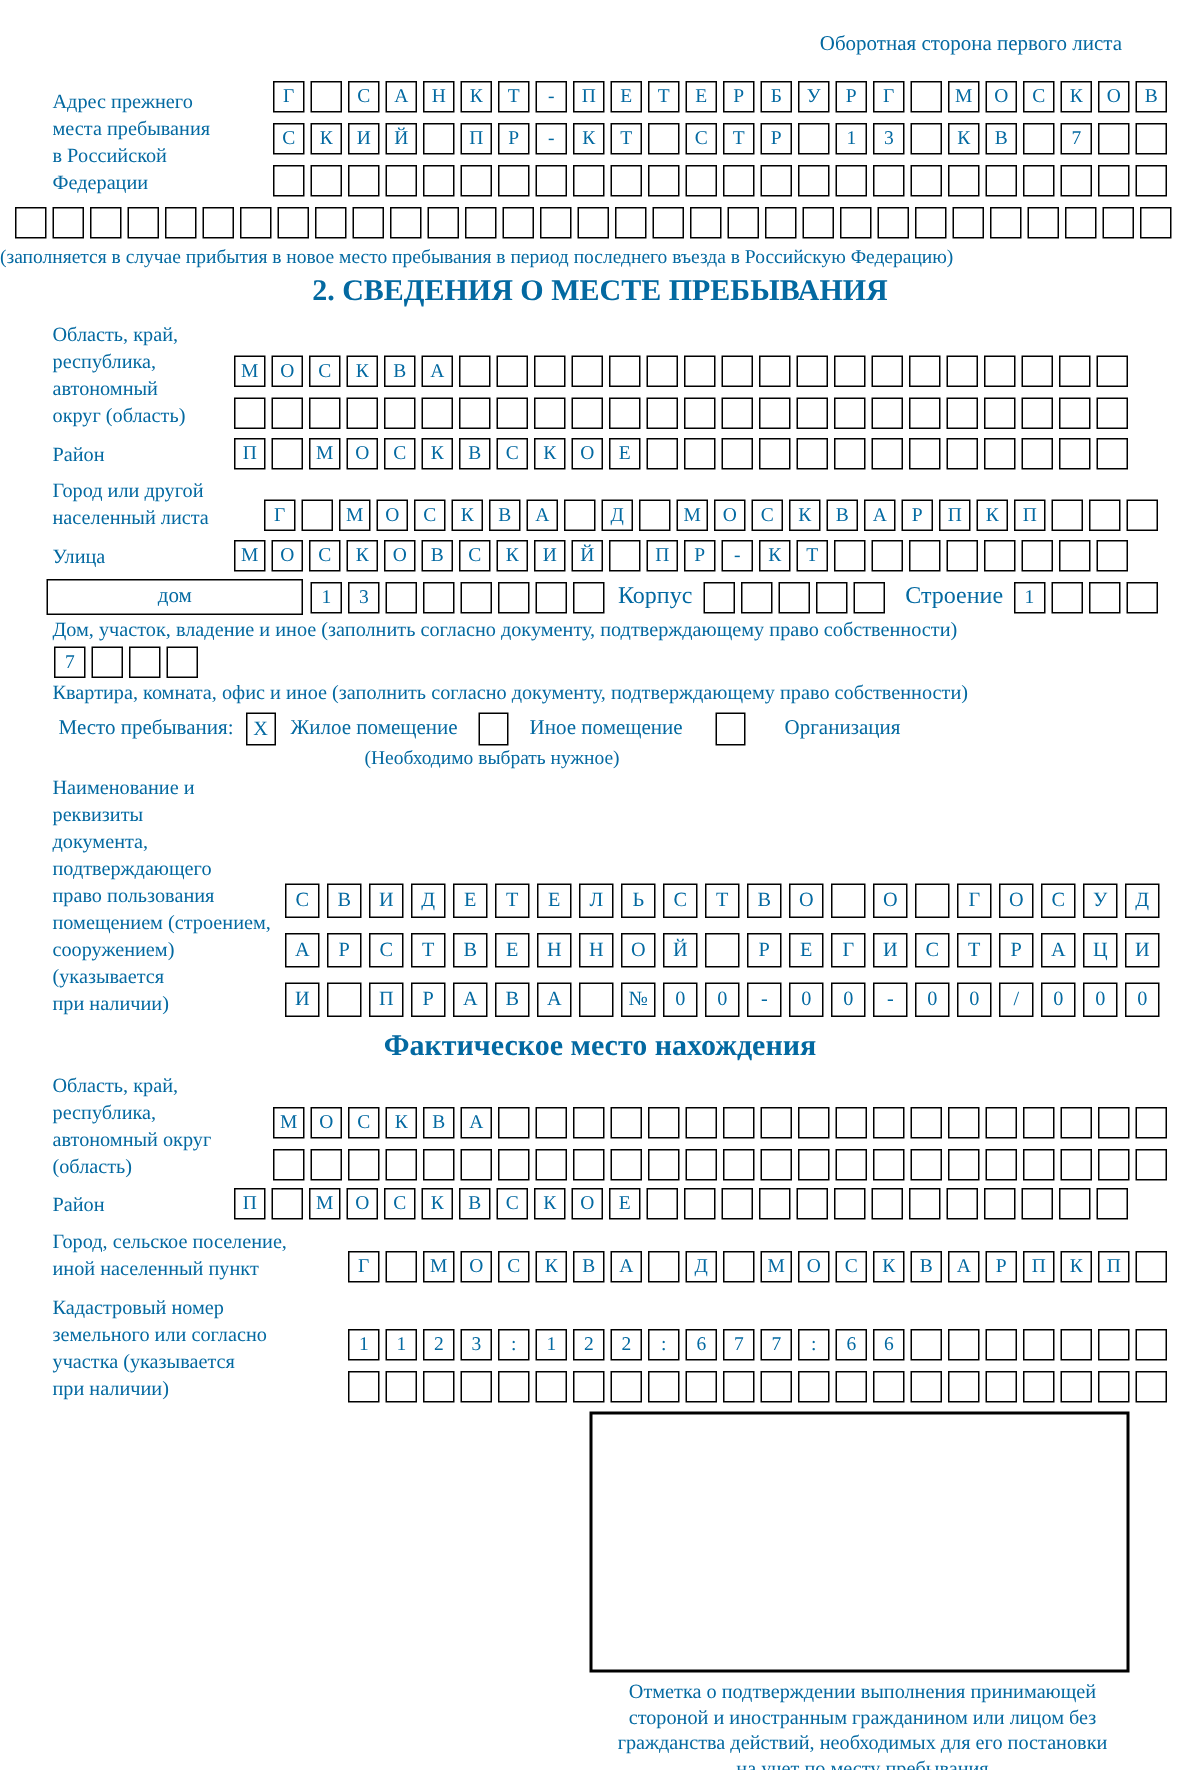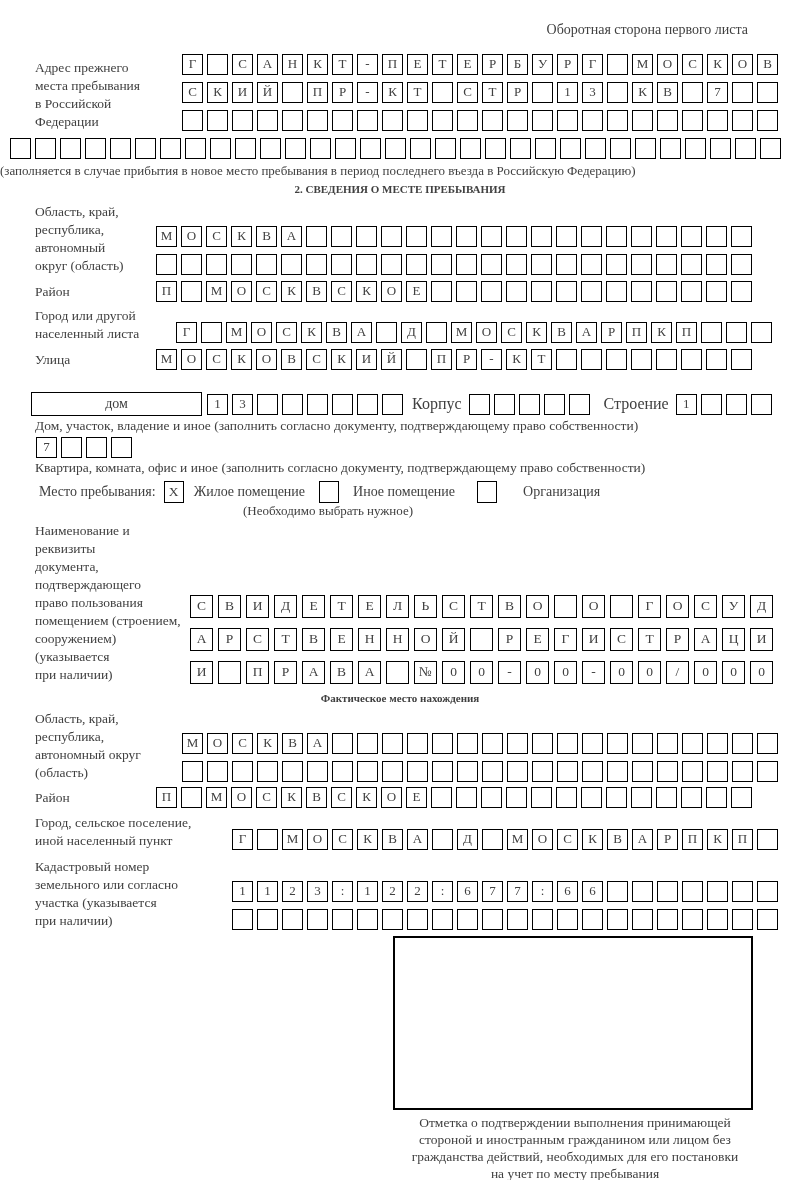--- a/index.html
+++ b/index.html
@@ -1,17 +1,17 @@
 <!DOCTYPE html>
 <html><head>
 <meta charset="utf-8">
 <style>
   html,body{margin:0;padding:0;background:#fff;}
   .page{
-    width:800px;height:1180px;background:#fff;color:#404040;
+    width:800px;height:1180px;background:#fff;color:#0369a1;
     font-family:"Liberation Serif","DejaVu Serif",serif;
     overflow:hidden;position:relative;box-sizing:border-box;
   }
   .hdr{text-align:right;padding:22px 52px 0 0;font-size:14px;}
   .flexrow{display:flex;align-items:flex-end;}
   .vcenter{align-items:center;}
   .label{
     font-size:13.5px;line-height:18px;white-space:pre-line;
     padding-left:35px;box-sizing:border-box;
   }
@@ -22,21 +22,21 @@
   .cell{
     flex:0 0 21px;width:21px;height:21px;border:1.4px solid #000;
     box-sizing:border-box;text-align:center;font-size:13px;line-height:18px;
     background:#fff;
   }
   .big .cells{gap:5px;}
   .big .cells + .cells{margin-top:10px;}
   .big .cell{flex:0 0 23px;width:23px;height:23px;font-size:13.5px;line-height:20px;}
   .caption{font-size:13px;text-align:left;margin-top:4px;}
   .caption-left{font-size:13.5px;margin:2px 0 0 35px;}
-  .sect-title{font-weight:bold;font-size:11px;text-align:center;}
+  .sect-title{font-weight:bold;font-size:20px;text-align:center;}
   .namedbox{
     border:1.5px solid #000;height:24px;display:flex;align-items:center;
     justify-content:center;font-size:14px;box-sizing:border-box;background:#fff;
   }
   .inlinelabel{font-size:16px;white-space:nowrap;}
   .chk{
     display:inline-block;width:20px;height:22px;border:1.5px solid #000;
     box-sizing:border-box;text-align:center;line-height:20px;font-size:13.5px;
   }
   .stamp-rect{
@@ -323,21 +323,21 @@
         <span class="cell"></span>
         <span class="cell"></span>
         <span class="cell"></span>
         <span class="cell"></span>
         <span class="cell"></span>
         <span class="cell"></span>
         <span class="cell"></span>
       </div>
   </div>
 
-  <div class="flexrow vcenter" style="margin:22px 0 0 31px">
+  <div class="flexrow vcenter" style="margin:5px 0 0 31px">
     <div class="namedbox" style="width:171px">дом</div>
     <div class="cells" style="margin-left:5px">
         <span class="cell">1</span>
         <span class="cell">3</span>
         <span class="cell"></span>
         <span class="cell"></span>
         <span class="cell"></span>
         <span class="cell"></span>
         <span class="cell"></span>
         <span class="cell"></span>

